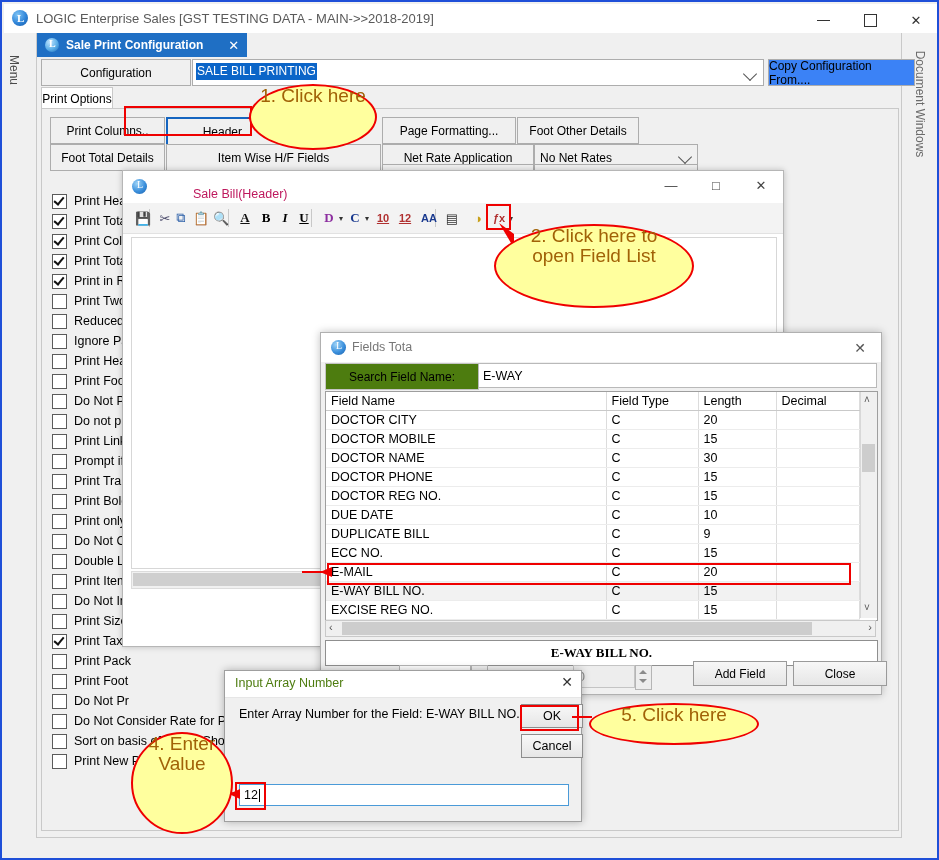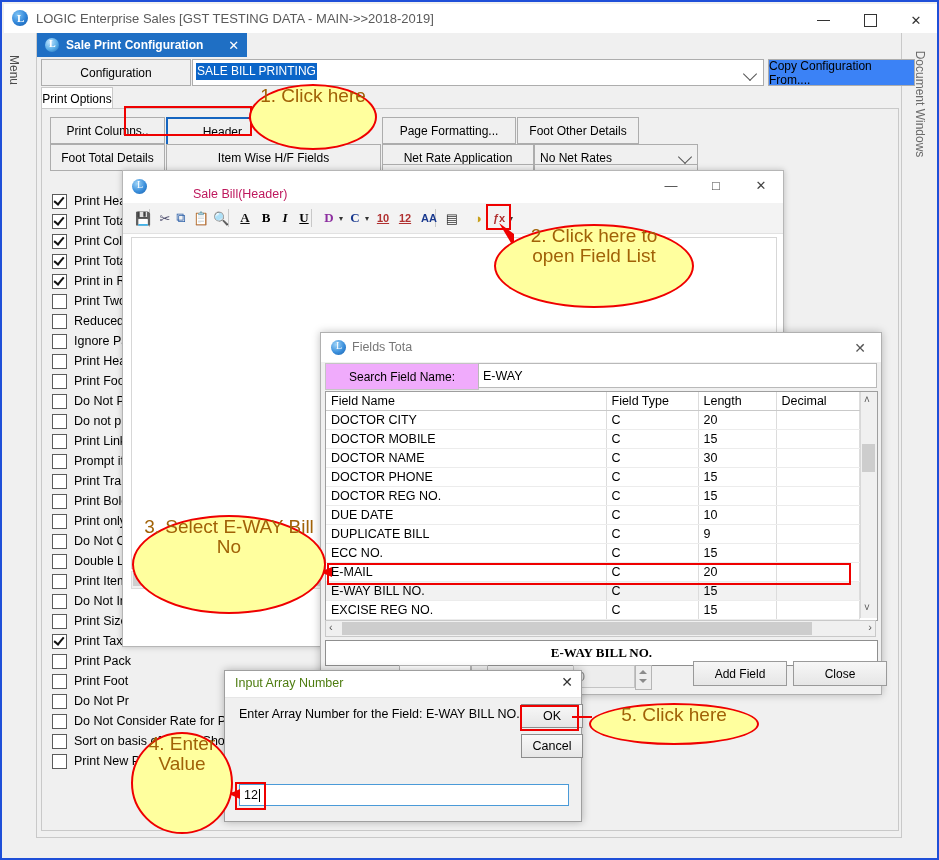--- a/index.html
+++ b/index.html
@@ -115,21 +115,21 @@
   .fl-title{position:absolute;left:0;top:0;width:100%;height:29px;background:#fff;}
   .fl-logo{position:absolute;left:10px;top:7px;width:15px;height:15px;border-radius:50%;
        background:radial-gradient(circle at 35% 30%,#9fd4f7 0%,#3a8fdc 55%,#1a5ea8 100%);}
   .fl-logo i{position:absolute;left:5px;top:0;font-style:normal;color:#fff;font-size:10px;
              font-family:"Liberation Serif",serif;}
   .fl-name{position:absolute;left:31px;top:7px;font-size:12.5px;color:#777;}
   .fl-close{position:absolute;right:4px;top:2px;width:34px;height:25px;}
   .fl-close .g{position:absolute;left:50%;top:50%;transform:translate(-50%,-50%);color:#555;font-size:14px;}
   .fl-searchrow{position:absolute;left:1px;top:30px;width:558px;height:25px;}
   .fl-searchlbl{position:absolute;left:3px;top:0;width:152px;height:25px;border:1px solid #c4c4c4;
-      background:#f0abfc;display:flex;align-items:center;justify-content:center;font-size:12px;}
+      background:#4d7c0f;display:flex;align-items:center;justify-content:center;font-size:12px;}
   .fl-searchinp{position:absolute;left:156px;top:0;width:399px;height:25px;border:1px solid #b9b9b9;
       background:#fff;display:flex;align-items:center;padding-left:4px;box-sizing:border-box;font-size:12.5px;}
   .fl-grid{position:absolute;left:4px;top:58px;width:551px;height:228px;border:1px solid #9e9e9e;
            background:#fff;overflow:hidden;}
   table.g{border-collapse:collapse;width:533px;table-layout:fixed;font-size:12.5px;}
   table.g th,table.g td{border-right:1px solid #dcdcdc;border-bottom:1px solid #ececec;
        height:18px;padding:0 5px;font-weight:normal;text-align:left;white-space:nowrap;overflow:hidden;}
   table.g th{border-bottom:1px solid #c9c9c9;}
   .c-len,.c-dec{text-align:right;}
   tr.hl td{background:#f2f2f2;}
@@ -598,23 +598,20 @@
   <div class="redbox" style="left:325px;top:561px;width:520px;height:18px;"></div>
   <div class="redbox" style="left:518px;top:703px;width:55px;height:22px;"></div>
   <div class="redbox" style="left:233px;top:780px;width:27px;height:24px;"></div>
 
   <div class="callout" style="left:247px;top:82px;width:124px;height:62px;">
     <span>1.   Click here</span>
   </div>
   <div class="callout" style="left:492px;top:222px;width:200px;height:84px;padding:0 18px;box-sizing:border-box;">
     <span>2.  Click  here  to open  Field  List</span>
   </div>
-  <div class="callout" style="left:130px;top:513px;width:190px;height:95px;">
-    <span>3.  Select  E-WAY Bill  No</span>
-  </div>
   <div class="callout" style="left:129px;top:730px;width:98px;height:98px;">
     <span>4.   Enter Value</span>
   </div>
   <div class="callout" style="left:587px;top:701px;width:166px;height:38px;">
     <span>5.  Click  here</span>
   </div>
 
 </div>
 
 </body></html>

